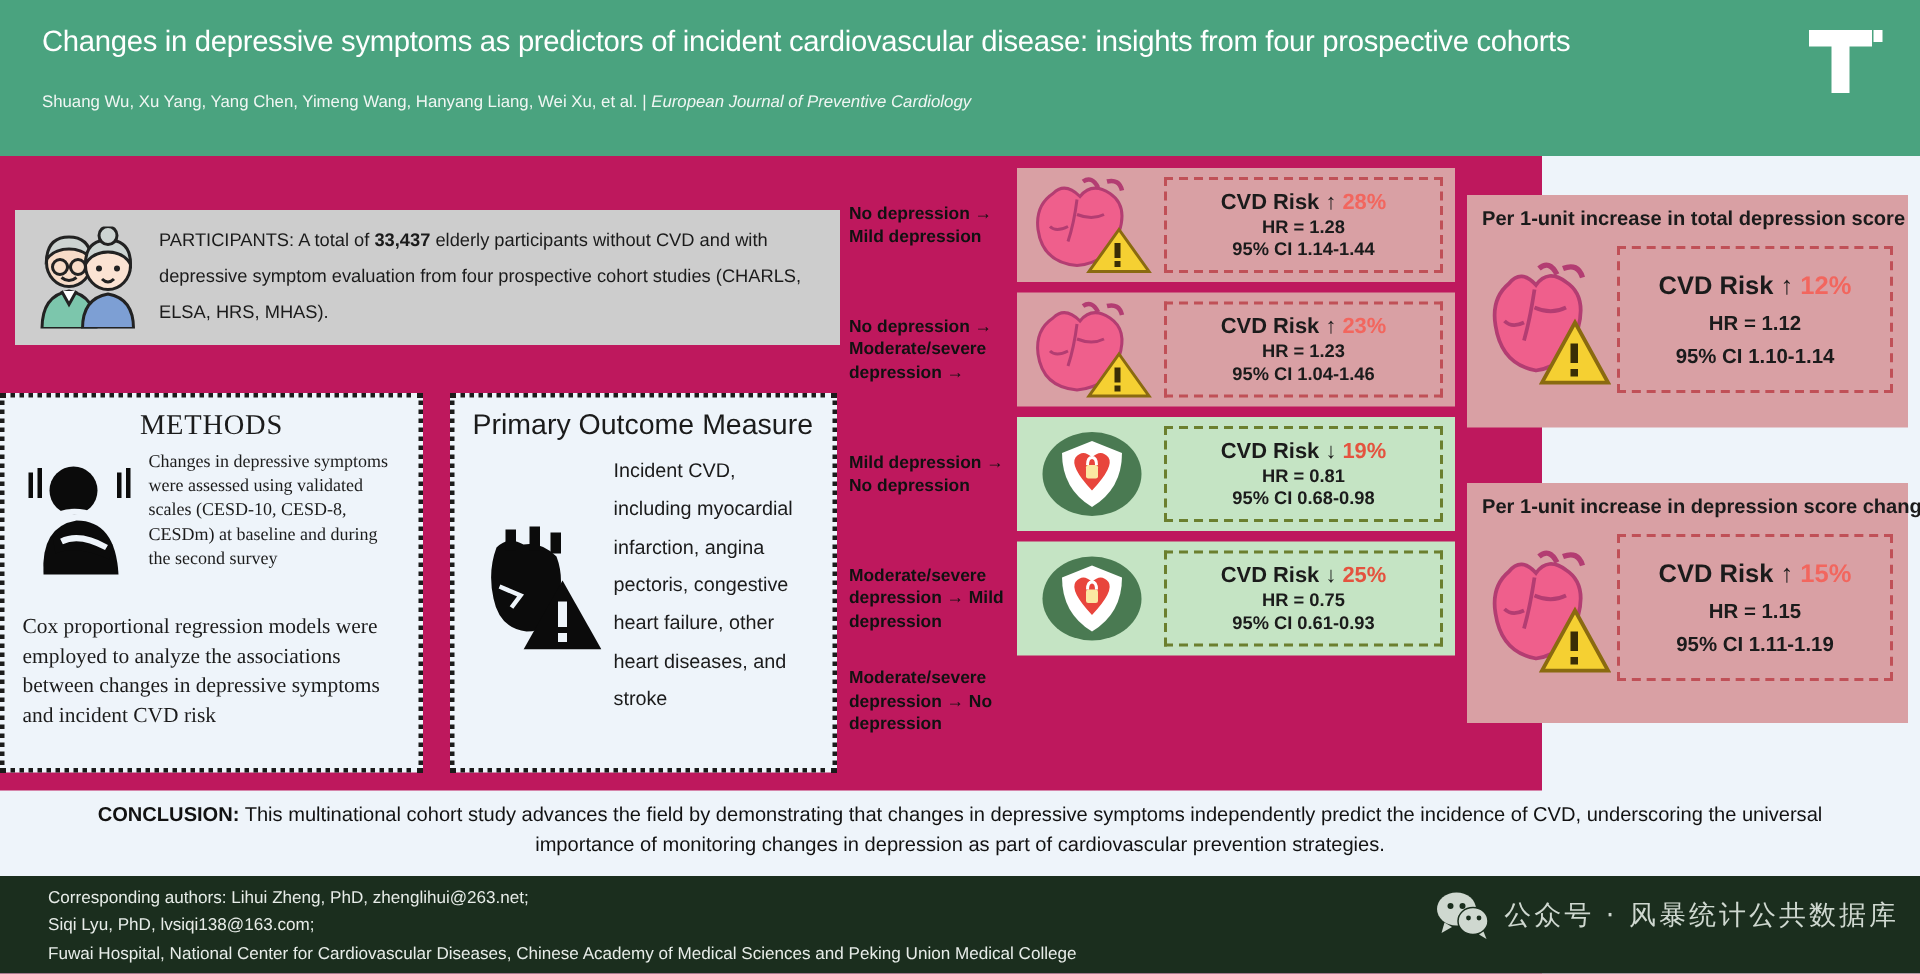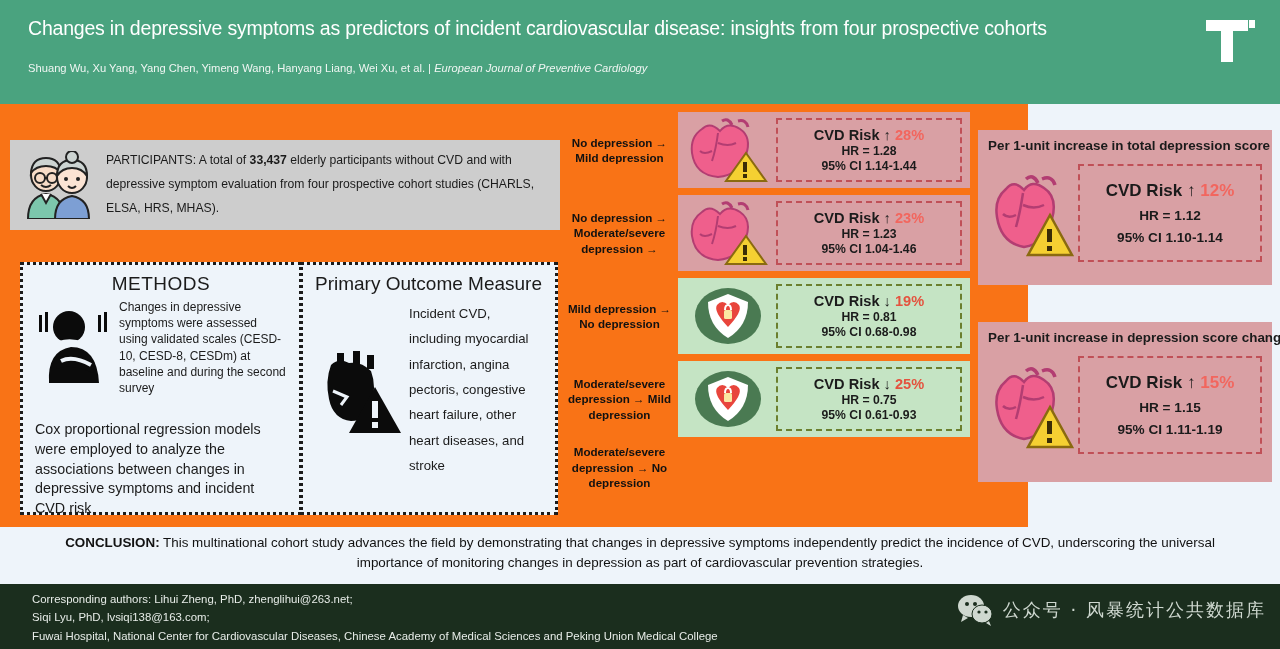--- a/index.html
+++ b/index.html
@@ -2,21 +2,21 @@
 <html><head>
 <meta charset="utf-8">
 <style>
   * { box-sizing: border-box; margin: 0; padding: 0; }
   html, body {
     width: 1280px; height: 649px;
     font-family: "Liberation Sans", sans-serif;
     background: #eef4fa;
     overflow: hidden;
   }
-  .page { position: relative; width: 1028px; height: 649px; background: #f97316; }
+  .page { position: relative; width: 1028px; height: 649px; background: #be185d; }
 
   
   .header {
     position: absolute; left: 0; top: 0; width: 1280px; height: 104px;
     background: #4aa37f;
     padding: 16px 20px 0 28px;
   }
   .header-title {
     color: #ffffff; font-size: 19.5px; font-weight: 400;
     letter-spacing: -0.2px; line-height: 1.25; white-space: nowrap;
@@ -40,42 +40,42 @@
     margin-left: 12px; font-size: 12.2px; color: #1b1b1b; line-height: 1.95;
     font-weight: 400;
   }
   .participants-text b { font-weight: 700; }
 
   
   .dotted-box {
     position: absolute; border: 3px dotted #1b1b1b; background: #eef4fa;
     padding: 8px 12px;
   }
-  #methods-box { left: 20px; top: 262px; width: 282px; height: 253px; }
+  #methods-box { left: 0; top: 262px; width: 282px; height: 253px; font-family: Liberation Serif, serif; }
   #outcome-box { left: 300px; top: 262px; width: 258px; height: 253px; }
 
   .box-title-center {
     text-align: center; font-size: 19px; font-weight: 400; color: #1b1b1b;
     letter-spacing: 0.5px; margin-bottom: 4px;
   }
   .box-title-left {
     text-align: left; font-size: 19px; font-weight: 400; color: #1b1b1b;
     margin-bottom: 6px;
   }
   .methods-flow { display: flex; align-items: flex-start; gap: 6px; }
   .person-icon { width: 78px; height: 82px; flex: 0 0 78px; margin-top: 4px; }
   .methods-p1 { font-size: 12px; line-height: 1.35; color: #1b1b1b; }
   .methods-p2 { font-size: 14.3px; line-height: 1.38; color: #1b1b1b; margin-top: 24px; }
 
   .outcome-flow { display: flex; align-items: center; gap: 8px; }
   .heart-warn-icon { width: 86px; height: 86px; flex: 0 0 86px; }
   .outcome-text { font-size: 13.2px; line-height: 1.92; color: #1b1b1b; }
 
   
-  .rows { position: absolute; left: 566px; top: 112px; width: 404px; text-align: center; }
+  .rows { position: absolute; left: 566px; top: 112px; width: 404px; }
   .row { display: flex; align-items: center; margin-bottom: 7px; }
   .row-label {
     width: 112px; flex: 0 0 112px; font-size: 11.6px; font-weight: 700;
     color: #111; line-height: 1.32; padding-right: 5px;
   }
   .row-card {
     flex: 1; height: 76px; display: flex; align-items: center;
     padding: 0 8px 0 4px; gap: 2px;
   }
   .row-card.pink { background: #d9a0a4; }

